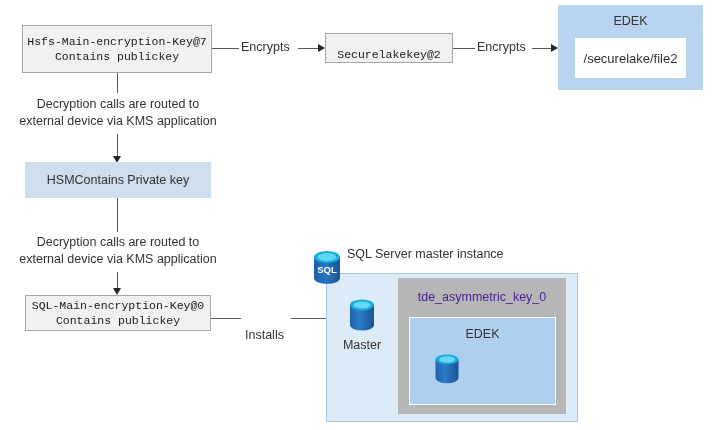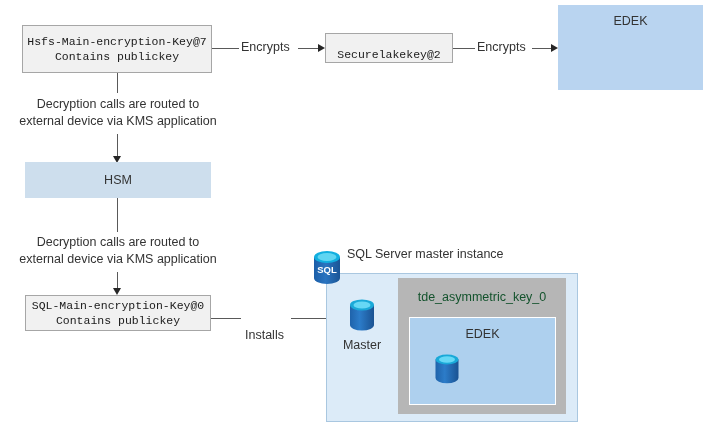--- a/index.html
+++ b/index.html
@@ -113,21 +113,21 @@
     color: #333333;
     white-space: nowrap;
   }
   .gray-box {
     background: #b6b6b6;
     box-sizing: border-box;
   }
   .gray-title {
     text-align: center;
     font-size: 12.5px;
-    color: #14532d;
+    color: #4c1d95;
     line-height: 16px;
   }
   .edek-blue {
     background: #aed0ee;
     border: 1px solid #ffffff;
     box-sizing: border-box;
   }
   .edek-blue-title {
     text-align: center;
     font-size: 12.5px;
@@ -167,34 +167,38 @@
     <span class="l2">Securelakekey@2</span>
   </div>
 
   <div class="abs hline" style="left:453px; top:48px; width:22px;"></div>
   <div class="abs edge-label" style="left:477px; top:40px;">Encrypts</div>
   <div class="abs hline" style="left:532px; top:48px; width:19px;"></div>
   <div class="abs arrow-r" style="left:551px; top:43.5px;"></div>
 
   <div class="abs edek-outer" style="left:558px; top:5px; width:145px; height:85px;">
     <div class="abs edek-title" style="left:0; top:8px; width:145px;">EDEK</div>
+    <div class="abs edek-inner" style="left:17px; top:33px; width:111px; height:40px;">
+      <span>/securelake/file2</span>
+    </div>
   </div>
 
   <div class="abs vline" style="left:117px; top:73px; width:1px; height:20px;"></div>
 
   <div class="abs note" style="left:0; top:96px; width:236px;">
     <span>Decryption calls are routed to</span><br>
     <span>external device via KMS application</span>
   </div>
 
   <div class="abs vline" style="left:117px; top:134px; width:1px; height:22px;"></div>
   <div class="abs arrow-d" style="left:113px; top:156px;"></div>
 
   <div class="abs hsm-box" style="left:25px; top:162px; width:186px; height:36px;">
     <span>HSM</span>
+    <span>Contains Private key</span>
   </div>
 
   <div class="abs vline" style="left:117px; top:198px; width:1px; height:34px;"></div>
 
   <div class="abs note" style="left:0; top:234px; width:236px;">
     <span>Decryption calls are routed to</span><br>
     <span>external device via KMS application</span>
   </div>
 
   <div class="abs vline" style="left:117px; top:272px; width:1px; height:16px;"></div>

